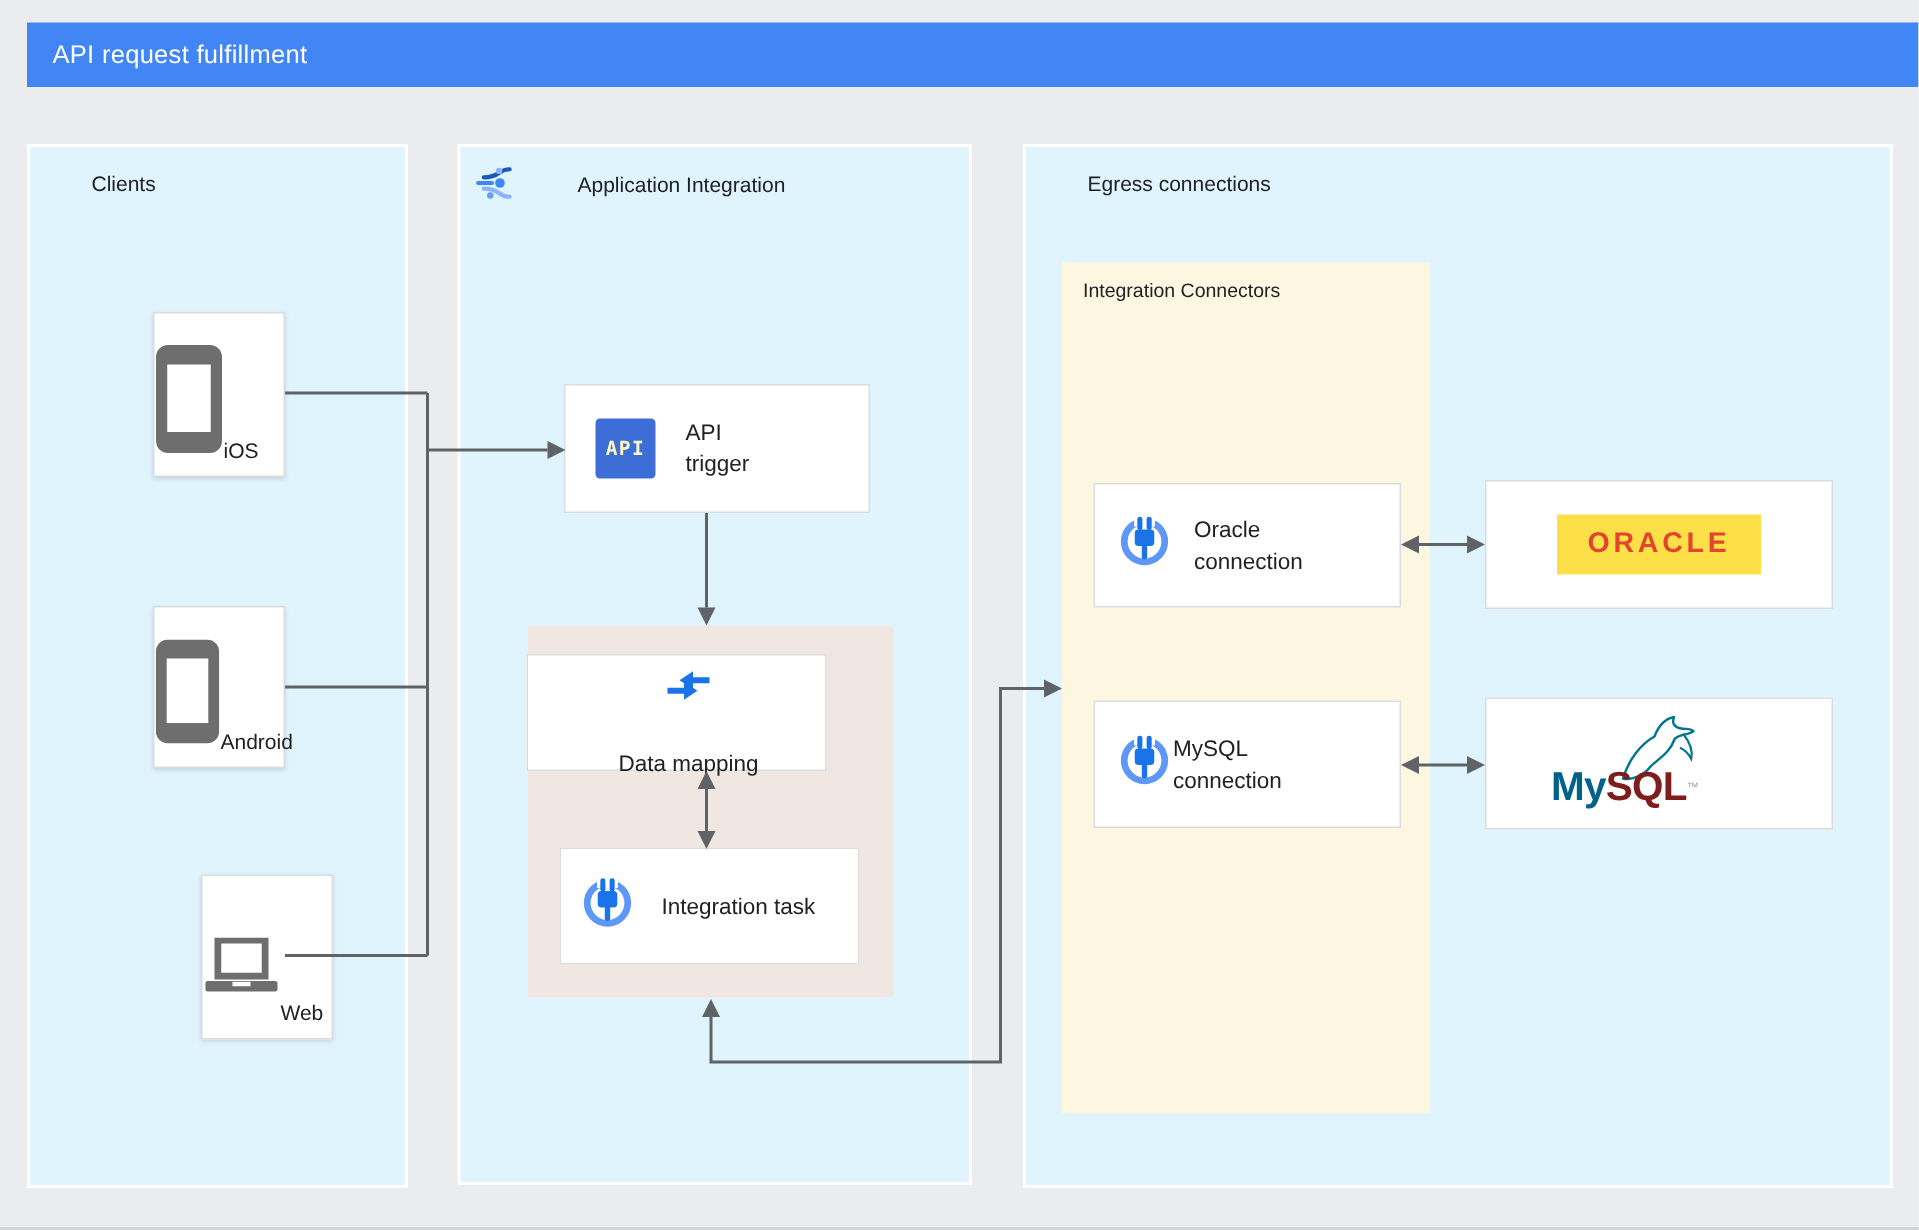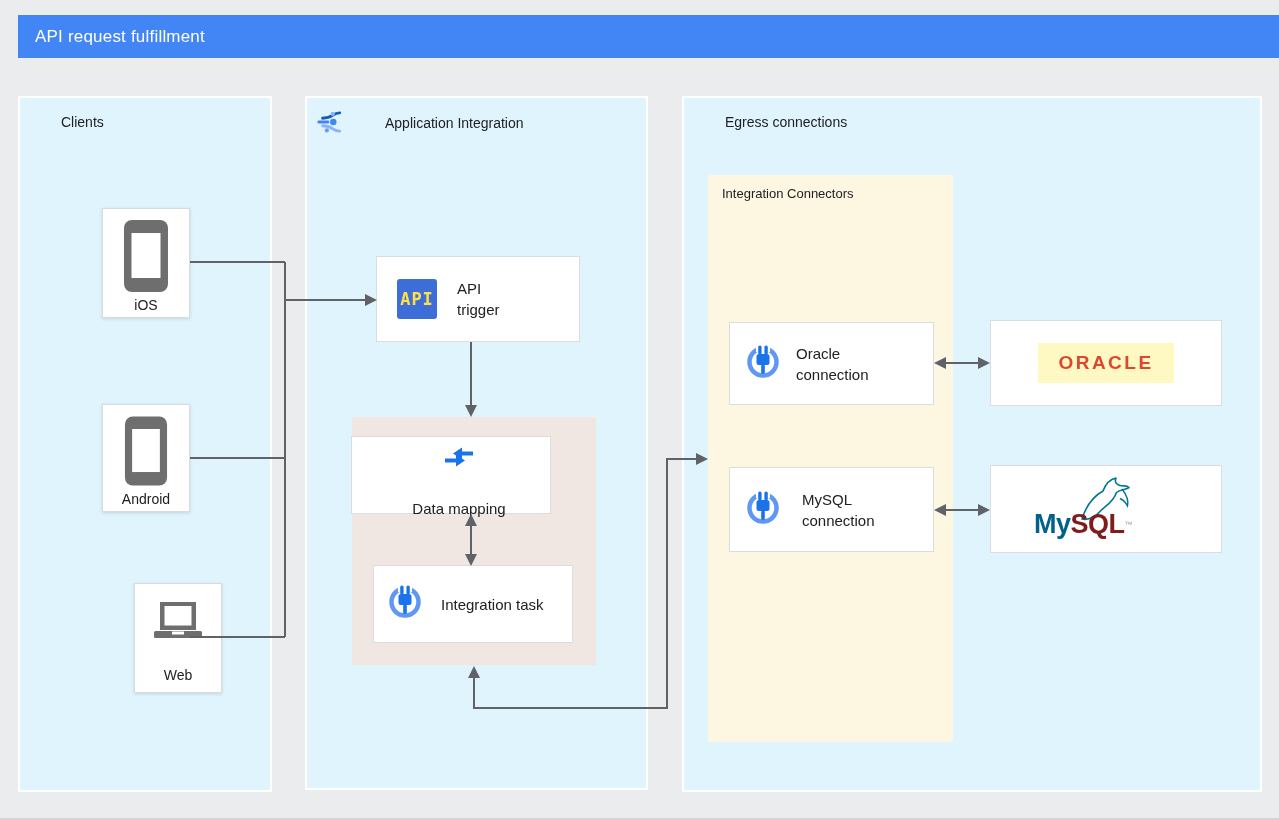--- a/index.html
+++ b/index.html
@@ -23,48 +23,48 @@
   #appint-icon{left:315px; top:108px; width:28px; height:28px; z-index:2;}
   #appint-title{left:357px; top:115px;}
   #egress-title{left:697px; top:114px;}
   
   .group{z-index:2; box-sizing:border-box;}
   #group-mapping{left:352px; top:417px; width:244px; height:248px; background:#F0E7E3;}
   #group-connectors{left:708px; top:175px; width:245px; height:567px; background:#FDF7E2;}
   #intconn-title{left:722px; top:186px; font-size:13px; color:#202124; z-index:3;}
   
   .card{background:#fff; border:1px solid #D9DBDD; box-shadow:0 1px 3px rgba(60,64,67,.18);
-    box-sizing:border-box; display:flex; flex-direction:column; align-items:center; z-index:4;}
+    box-sizing:border-box; display:flex; flex-direction:row; align-items:center; z-index:4;}
   #card-ios{left:102px; top:208px; width:88px; height:110px;}
   #card-android{left:102px; top:404px; width:88px; height:108px;}
   #card-web{left:102px; top:583px; width:88px; height:110px;margin-left:32px;}
   .card .icon-wrap{margin-top:10px;}
   #card-web .icon-wrap{margin-top:18px;}
   .card .card-label{margin-top:auto; margin-bottom:9px; font-size:14px; color:#202124;}
   
   .node{background:#fff; border:1px solid #DADCE0; box-sizing:border-box;
     display:flex; align-items:center; z-index:4;}
   .node .node-label{font-size:15px; line-height:21px; color:#202124;}
   #node-api-trigger{left:376px; top:256px; width:204px; height:86px; padding-left:20px; gap:20px;}
   #node-api-trigger .node-label{width:70px;}
   #node-data-mapping{left:351px; top:436px; width:200px; height:78px; padding-left:16px; gap:17px;flex-direction:column;}
   #node-connectors-task{left:373px; top:565px; width:200px; height:78px; padding-left:12px; gap:17px;}
   #node-connectors-task .node-label{width:110px;}
   #node-oracle-conn{left:729px; top:322px; width:205px; height:83px; padding-left:14px; gap:14px;}
-  #node-mysql-conn{left:729px; top:467px; width:205px; height:85px; padding-left:14px; gap:20px;}
+  #node-mysql-conn{left:729px; top:467px; width:205px; height:85px; padding-left:14px; gap:0;}
   #node-oracle-conn .node-label, #node-mysql-conn .node-label{width:112px;}
   #card-oracle-db{left:990px; top:320px; width:232px; height:86px; justify-content:center;}
   #card-mysql-db{left:990px; top:465px; width:232px; height:88px; justify-content:center;}
   
   .api-chip{width:40px; height:40px; background:#3D6ED7; border-radius:3px;
     display:flex; align-items:center; justify-content:center;}
-  .api-chip span{color:#fde047; font-family:"DejaVu Sans Mono", monospace; font-weight:bold;
-    font-size:17px; letter-spacing:1px;}
-  
-  .oracle-badge{width:136px; height:40px; background:#fef9c3; display:flex;
+  .api-chip span{color:#fef9c3; font-family:"DejaVu Sans Mono", monospace; font-weight:bold;
+    font-size:13px; letter-spacing:1px;}
+  
+  .oracle-badge{width:136px; height:40px; background:#fde047; display:flex;
     align-items:center; justify-content:center;}
   .oracle-badge span{color:#E2452F; font-size:19px; font-weight:bold; letter-spacing:2.5px;}
   
   .mysql-logo{position:relative; width:160px; height:66px;}
   .mysql-logo .wordmark{position:absolute; left:8px; bottom:2px; font-size:27px;
     font-weight:bold; letter-spacing:-.5px; white-space:nowrap;}
   .mysql-logo .my{color:#00618A;}
   .mysql-logo .sql{color:#7f1d1d;}
   .mysql-logo .tm{font-size:8px; color:#9AA0A6; font-weight:normal; vertical-align:6px; letter-spacing:0;}
   .mysql-logo svg{position:absolute; left:52px; top:0;}

